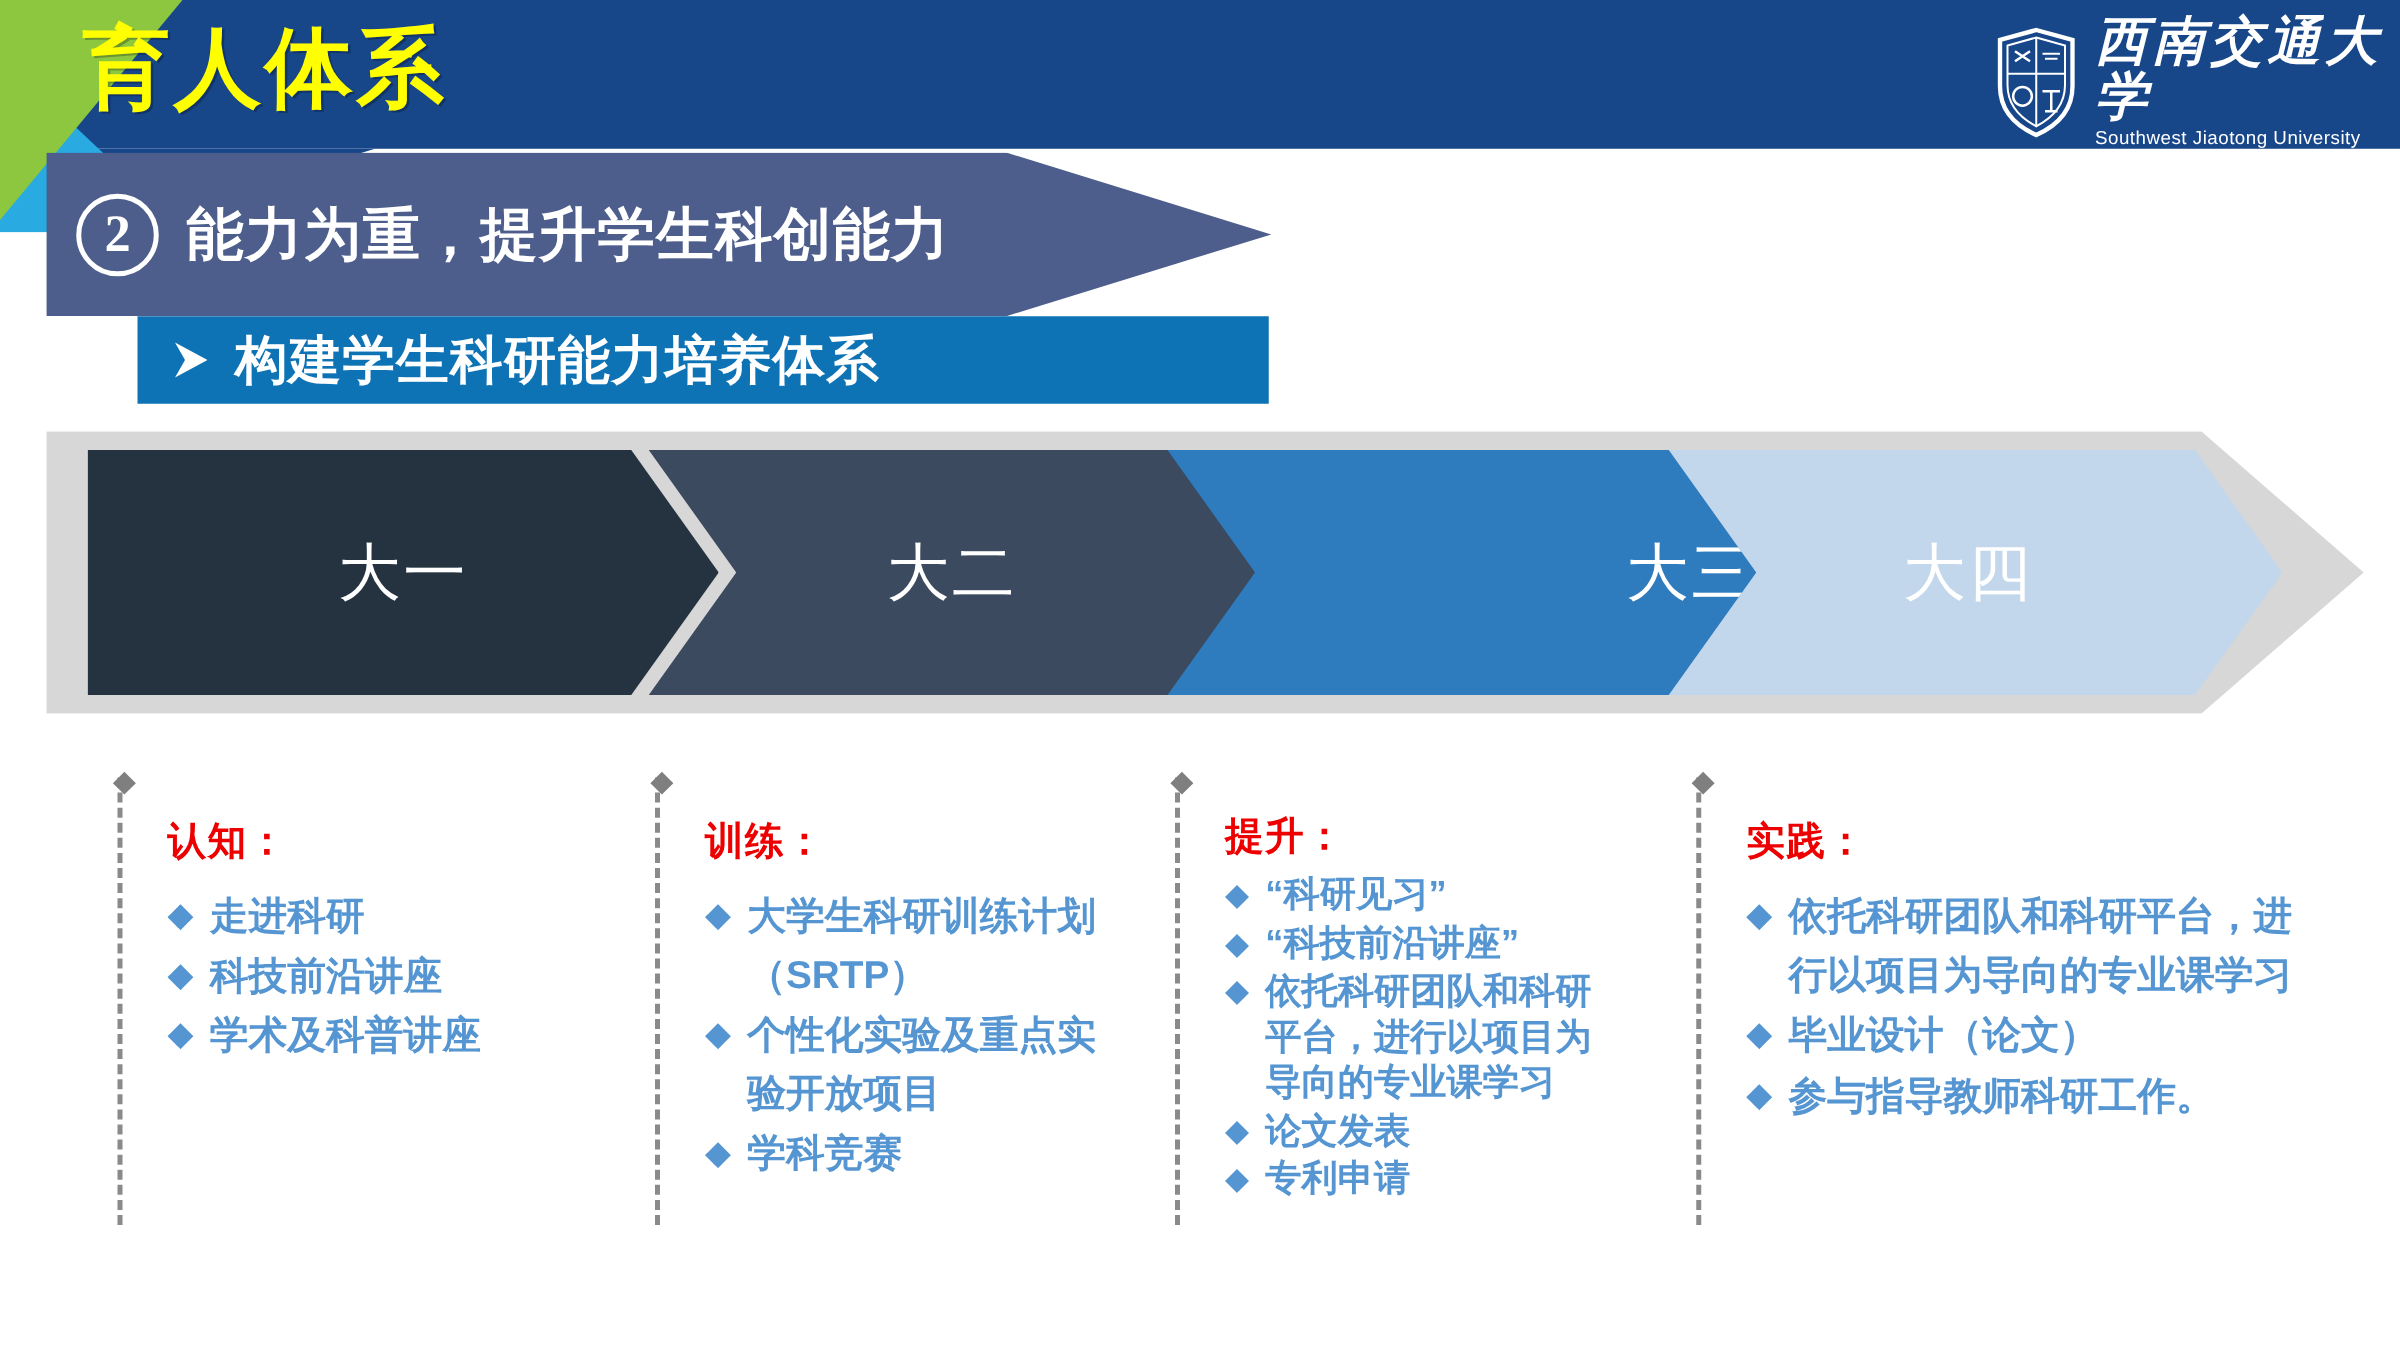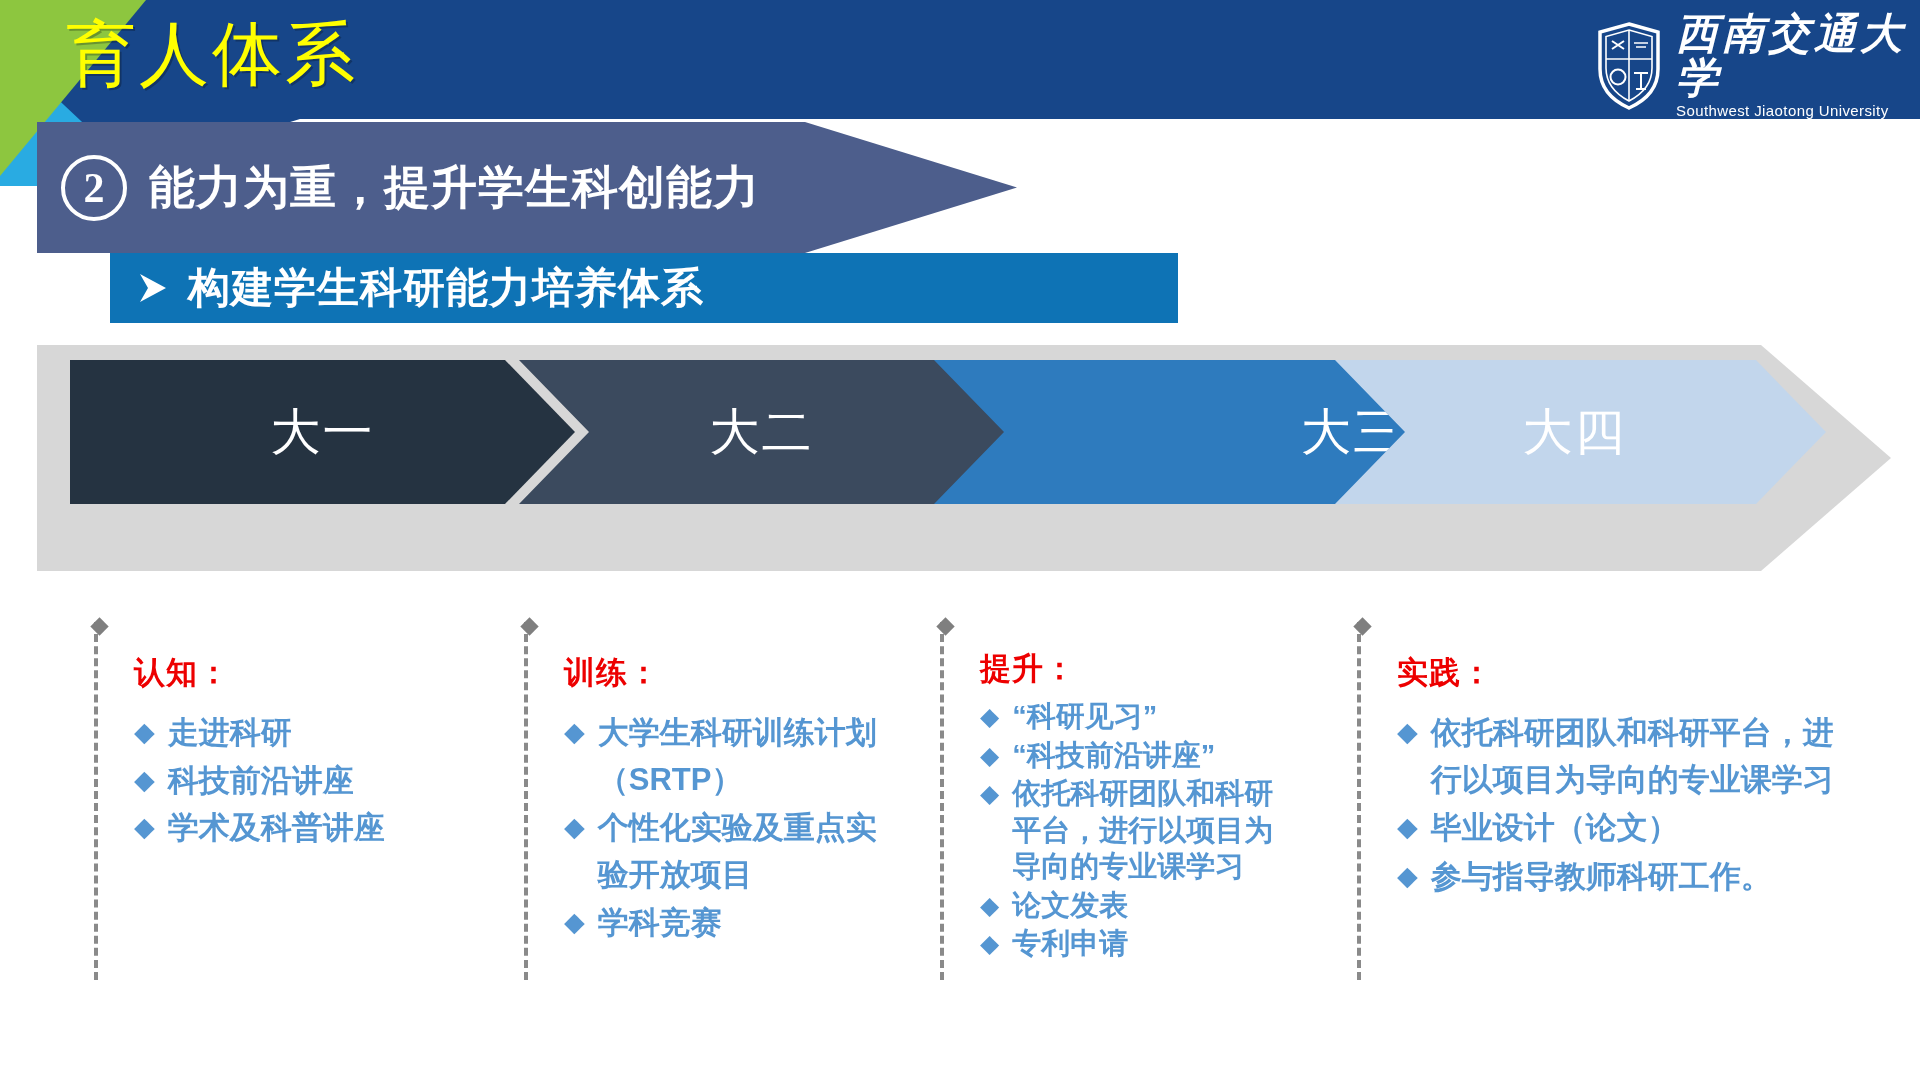--- a/index.html
+++ b/index.html
@@ -7,50 +7,50 @@
          font-family:"Liberation Sans","DejaVu Sans",sans-serif;}
 
   
   .header{position:absolute;left:0;top:0;width:1920px;height:119px;background:#174689;}
   .header-notch{position:absolute;left:0;top:119px;width:300px;height:44px;background:#174689;
                 clip-path:polygon(0 0,100% 0,52% 100%,0 100%);z-index:1;}
   .tri-cyan{position:absolute;left:0;top:0;width:150px;height:186px;background:#29abe2;
             clip-path:polygon(0 24%,100% 100%,0 100%);z-index:2;}
   .tri-green{position:absolute;left:0;top:0;width:146px;height:176px;background:#8dc63f;
              clip-path:polygon(0 0,100% 0,0 100%);z-index:3;}
-  .header-title{position:absolute;left:66px;top:8px;z-index:4;font-size:70px;font-weight:400;
+  .header-title{position:absolute;left:66px;top:8px;z-index:4;font-size:70px;font-weight:700;
                 color:#ffff00;letter-spacing:3px;text-shadow:2px 2px 0 rgba(0,0,0,.25);}
   .logo{position:absolute;left:1596px;top:12px;display:flex;align-items:center;gap:14px;z-index:4;}
   .logo-shield{flex:0 0 auto;}
   .logo-texts{display:flex;flex-direction:column;color:#fff;}
   .logo-cn{font-family:"Liberation Serif","DejaVu Serif",serif;font-style:italic;font-weight:700;
            font-size:42px;line-height:1.05;letter-spacing:4px;}
   .logo-en{font-size:15px;letter-spacing:.4px;margin-top:2px;}
 
   
   .banner1{position:absolute;left:37px;top:122px;width:980px;height:131px;background:#4d5e8c;
            clip-path:polygon(0 0,768px 0,100% 50%,768px 100%,0 100%);
            display:flex;align-items:center;z-index:5;}
   .circle-num{flex:0 0 auto;margin-left:24px;width:58px;height:58px;border:4px solid #fff;border-radius:50%;
               display:flex;align-items:center;justify-content:center;color:#fff;
               font-family:"Liberation Serif","DejaVu Serif",serif;font-size:42px;font-weight:700;}
   .banner1-text{margin-left:22px;color:#fff;font-family:Liberation Serif, serif;
                 font-size:46px;font-weight:600;letter-spacing:1px;}
 
   
-  .banner2{position:absolute;left:110px;top:253px;width:1068px;height:70px;background:#0e73b5;
+  .banner2{position:absolute;left:110px;top:253px;width:905px;height:70px;background:#0e73b5;
            display:flex;align-items:center;z-index:5;}
   .arrow-bullet{margin-left:30px;flex:0 0 auto;}
   .banner2-text{margin-left:22px;color:#fff;font-family:"Liberation Serif","DejaVu Serif",serif;
                 font-size:42px;font-weight:600;letter-spacing:1px;}
 
   
   .gray-arrow{position:absolute;left:37px;top:345px;width:1854px;height:226px;background:#d7d7d7;
               clip-path:polygon(0 0,calc(100% - 130px) 0,100% 50%,calc(100% - 130px) 100%,0 100%);}
-  .stage{position:absolute;top:15px;height:144px;display:flex;align-items:center;justify-content:center;
+  .stage{position:absolute;top:15px;height:196px;display:flex;align-items:center;justify-content:center;
          color:#fff;font-size:50px;letter-spacing:2px;}
   .stage-first{clip-path:polygon(0 0,calc(100% - 70px) 0,100% 50%,calc(100% - 70px) 100%,0 100%);}
   .stage-notch{clip-path:polygon(0 0,calc(100% - 70px) 0,100% 50%,calc(100% - 70px) 100%,0 100%,70px 50%);}
   .s1{left:33px;width:505px;z-index:4;}
   .s2{left:482px;width:485px;z-index:3;}
   .s3{left:883px;width:485px;z-index:2;}
   .s4{left:1286px;width:503px;z-index:1;}
 
   
   .col{position:absolute;top:612px;}

